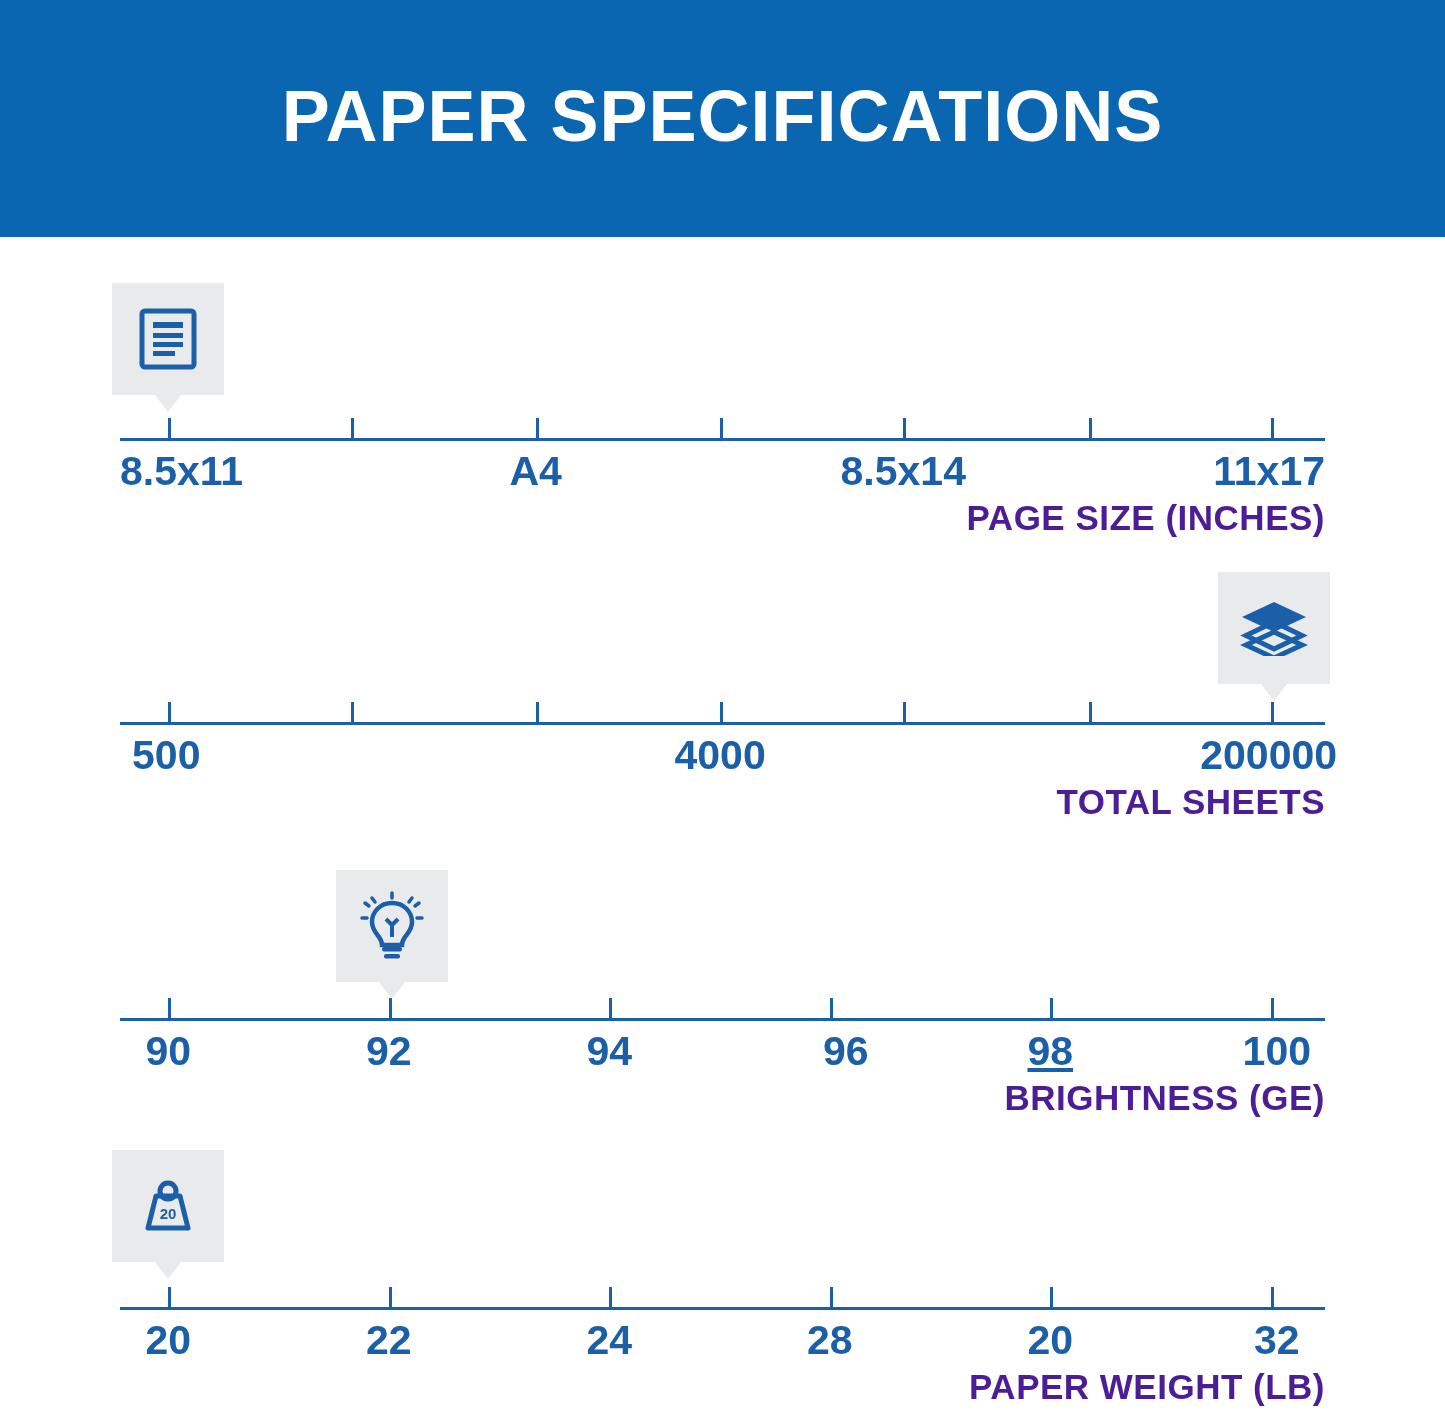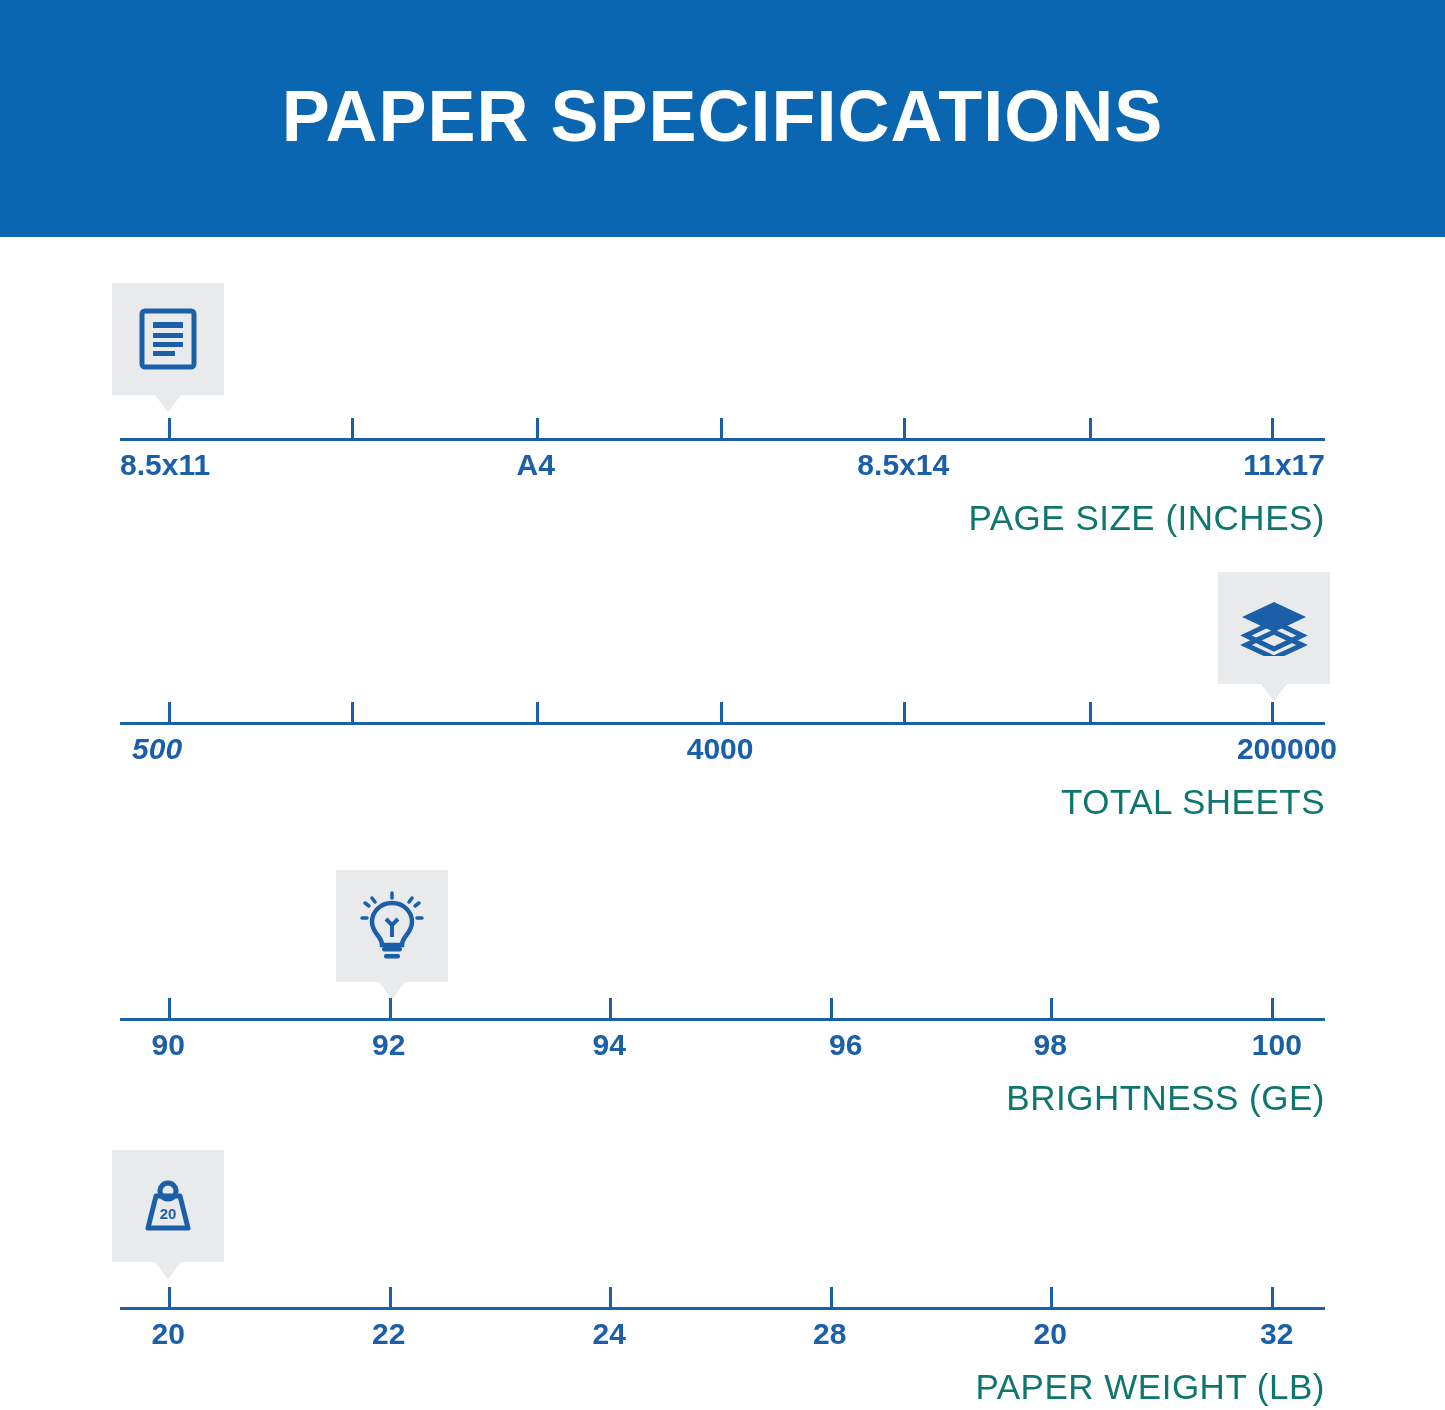--- a/index.html
+++ b/index.html
@@ -65,39 +65,39 @@
   .tick {
     position: absolute;
     top: -20px;
     width: 3px;
     height: 20px;
     background: #1b5fa8;
   }
   .tick-label {
     position: absolute;
     top: 10px;
-    font-size: 30px;
+    font-size: 41px;
     font-weight: bold;
     color: #1b5fa8;
     white-space: nowrap;
     transform: translateX(-50%);
   }
   .tick-label.first {
     transform: translateX(0);
   }
   .tick-label.last {
     transform: translateX(-100%);
   }
 
   .axis-title {
     position: absolute;
     right: 120px;
     font-size: 35px;
-    font-weight: normal;
-    color: #0f766e;
+    font-weight: bold;
+    color: #4c1d95;
     letter-spacing: 0.5px;
     white-space: nowrap;
   }
 
   
   .marker {
     position: absolute;
     width: 112px;
     height: 128px;
     transform: translateX(-50%);
@@ -196,21 +196,21 @@
     <div class="axis-wrap" style="top: 150px;">
       <div class="axis-line"></div>
       <div class="tick" style="left: 4%;"></div>
       <div class="tick" style="left: 19.2%;"></div>
       <div class="tick" style="left: 34.5%;"></div>
       <div class="tick" style="left: 49.8%;"></div>
       <div class="tick" style="left: 65%;"></div>
       <div class="tick" style="left: 80.4%;"></div>
       <div class="tick" style="left: 95.5%;"></div>
 
-      <div class="tick-label first" style="left: 1%; font-style: italic;">500</div>
+      <div class="tick-label first" style="left: 1%;">500</div>
       <div class="tick-label" style="left: 49.8%;">4000</div>
       <div class="tick-label last" style="left: 101%;">200000</div>
     </div>
 
     <div class="axis-title" style="top: 210px;">TOTAL SHEETS</div>
   </div>
 
   <div class="scale" style="top: 860px;">
 
     <div class="marker" style="left: 392px; top: 10px;">
@@ -233,21 +233,21 @@
       <div class="tick" style="left: 22.3%;"></div>
       <div class="tick" style="left: 40.6%;"></div>
       <div class="tick" style="left: 58.9%;"></div>
       <div class="tick" style="left: 77.2%;"></div>
       <div class="tick" style="left: 95.5%;"></div>
 
       <div class="tick-label" style="left: 4%;">90</div>
       <div class="tick-label" style="left: 22.3%;">92</div>
       <div class="tick-label" style="left: 40.6%;">94</div>
       <div class="tick-label" style="left: 58.9%; margin-left: 16px;">96</div>
-      <div class="tick-label" style="left: 77.2%;">98</div>
+      <div class="tick-label" style="left: 77.2%; text-decoration: underline;">98</div>
       <div class="tick-label" style="left: 96%;">100</div>
     </div>
 
     <div class="axis-title" style="top: 218px;">BRIGHTNESS (GE)</div>
   </div>
 
   <div class="scale" style="top: 1150px;">
 
     <div class="marker" style="left: 168px; top: 0px;">
       <div class="marker-box"></div>

